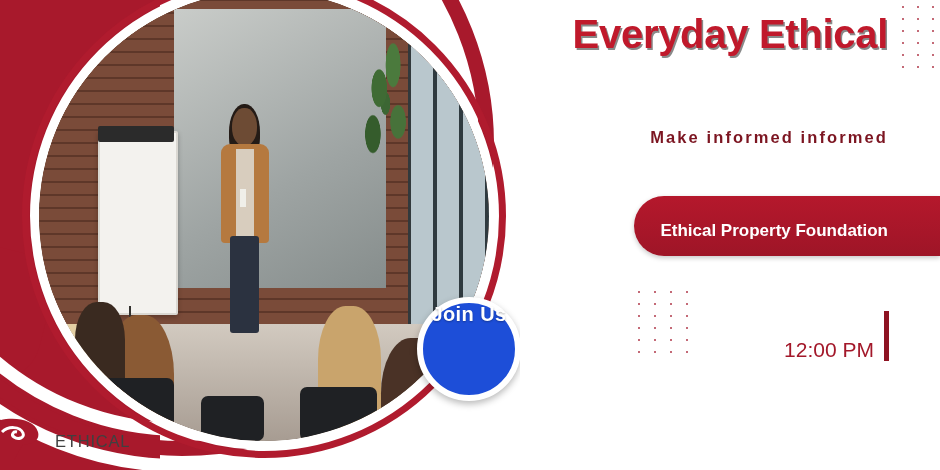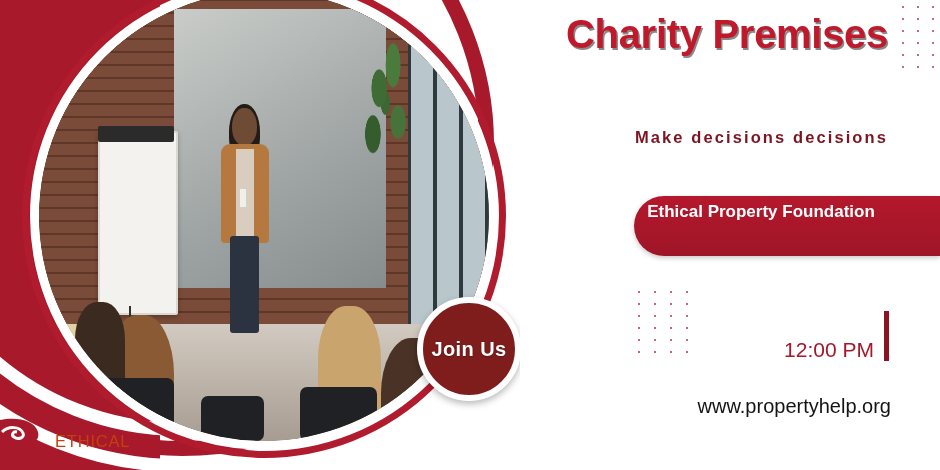--- a/index.html
+++ b/index.html
@@ -69,49 +69,49 @@
   .sp-hair{left:20%;top:-2%;width:60%;height:26%;background:#241b16;border-radius:48% 48% 42% 42%;}
   .sp-body{left:4%;top:16%;width:92%;height:44%;background:#b5793f;border-radius:9px 9px 4px 4px;}
   .sp-shirt{left:33%;top:18%;width:34%;height:40%;background:#d8cdbe;}
   .sp-legs{left:22%;top:57%;width:56%;height:43%;background:#2b3240;border-radius:3px;}
   .sp-badge{left:40%;top:36%;width:13%;height:8%;background:#f0efe9;}
   .aud{position:absolute;border-radius:44% 44% 8% 8%;}
   .chairback{position:absolute;background:#1f2124;border-radius:7px;}
 
   
   .joinus{position:absolute;left:417px;top:297px;width:104px;height:104px;
-          border-radius:50%;background:#7f1d1d;border:6px solid #ffffff;
-          box-sizing:border-box;display:flex;align-items:center;justify-content:center;
+          border-radius:50%;background:#1d4ed8;border:6px solid #ffffff;
+          box-sizing:border-box;display:flex;align-items:flex-start;justify-content:center;
           box-shadow:0 3px 7px rgba(0,0,0,.28);}
   .joinus span{color:#fff;font-size:20px;font-weight:bold;letter-spacing:.4px;
                text-shadow:0 1px 2px rgba(0,0,0,.3);}
 
   
   .logo{position:absolute;left:0px;top:416px;display:flex;align-items:center;z-index:9;}
   .logo-mark{width:46px;height:50px;position:relative;overflow:hidden;flex:none;}
-  .logo-text{margin-left:9px;line-height:1.02;color:#c2410c;}
+  .logo-text{margin-left:9px;line-height:1.02;color:#404040;}
   .logo-text div{font-size:16.5px;letter-spacing:.8px;}
   .logo-text .l3{font-weight:bold;font-size:17.5px;letter-spacing:.5px;}
 
   
   .right{position:absolute;left:520px;top:0;width:420px;height:470px;}
 
   .h1a{position:absolute;right:52px;top:12px;font-size:40px;font-weight:bold;
        color:#C0192B;letter-spacing:-.3px;white-space:nowrap;
        text-shadow:1.5px 1.5px 0 rgba(40,40,40,.55);}
   .h1b{position:absolute;right:52px;top:68px;font-size:40px;font-weight:bold;
        color:#1d1d1d;letter-spacing:-.3px;white-space:nowrap;
        text-shadow:1.5px 1.5px 0 rgba(90,90,90,.45);}
   .sub{position:absolute;right:52px;top:128px;font-size:16.5px;font-weight:bold;
        color:#7C1521;letter-spacing:2.1px;white-space:nowrap;}
 
   .badge{position:absolute;left:114px;top:196px;right:0;height:60px;
          background:linear-gradient(180deg,#B5182C,#9E1527);
          border-radius:32px 0 0 32px;box-shadow:0 2px 5px rgba(0,0,0,.22);}
-  .badge .b1{position:absolute;left:0;right:52px;top:6px;text-align:center;
+  .badge .b1{position:absolute;left:0;right:52px;top:25px;text-align:right;
              color:#fff;font-size:17px;font-weight:bold;}
   .badge .b2{position:absolute;left:0;right:52px;top:32px;text-align:center;
              color:#f3e9e9;font-size:14.5px;font-weight:bold;}
 
   .dots-mid{position:absolute;left:118px;top:291px;width:62px;height:66px;}
   .dots-tr{position:absolute;right:-10px;top:6px;width:48px;height:66px;}
   .dot{position:absolute;width:2.4px;height:2.4px;background:#B0394A;border-radius:50%;}
 
   .date{position:absolute;right:66px;top:310px;font-size:21px;color:#1d1d1d;
         text-align:right;white-space:nowrap;}
@@ -204,22 +204,22 @@
         <i class="dot" style="left: 15px; top: 36px; background: rgb(176, 57, 74);"></i>
         <i class="dot" style="left: 30px; top: 36px; background: rgb(176, 57, 74);"></i>
         <i class="dot" style="left: 0px; top: 48px; background: rgb(176, 57, 74);"></i>
         <i class="dot" style="left: 15px; top: 48px; background: rgb(176, 57, 74);"></i>
         <i class="dot" style="left: 30px; top: 48px; background: rgb(176, 57, 74);"></i>
         <i class="dot" style="left: 0px; top: 60px; background: rgb(176, 57, 74);"></i>
         <i class="dot" style="left: 15px; top: 60px; background: rgb(176, 57, 74);"></i>
         <i class="dot" style="left: 30px; top: 60px; background: rgb(176, 57, 74);"></i>
       </div>
 
-    <div class="h1a">Charity Premises</div>
-    <div class="sub">Make decisions decisions</div>
+    <div class="h1a">Everyday Ethical</div>
+    <div class="sub">Make informed informed</div>
 
     <div class="badge">
       <div class="b1">Ethical Property Foundation</div>
     </div>
 
     <div class="dots-mid">
         <i class="dot" style="left: 0px; top: 0px; background: rgb(176, 57, 74);"></i>
         <i class="dot" style="left: 16px; top: 0px; background: rgb(176, 57, 74);"></i>
         <i class="dot" style="left: 32px; top: 0px; background: rgb(176, 57, 74);"></i>
         <i class="dot" style="left: 48px; top: 0px; background: rgb(176, 57, 74);"></i>
@@ -241,16 +241,15 @@
         <i class="dot" style="left: 48px; top: 48px; background: rgb(176, 57, 74);"></i>
         <i class="dot" style="left: 0px; top: 60px; background: rgb(176, 57, 74);"></i>
         <i class="dot" style="left: 16px; top: 60px; background: rgb(176, 57, 74);"></i>
         <i class="dot" style="left: 32px; top: 60px; background: rgb(176, 57, 74);"></i>
         <i class="dot" style="left: 48px; top: 60px; background: rgb(176, 57, 74);"></i>
       </div>
 
     <div class="time">12:00 PM</div>
     <div class="vbar"></div>
 
-    <div class="url">www.propertyhelp.org</div>
   </div>
 
 </div>
 
 </body></html>

